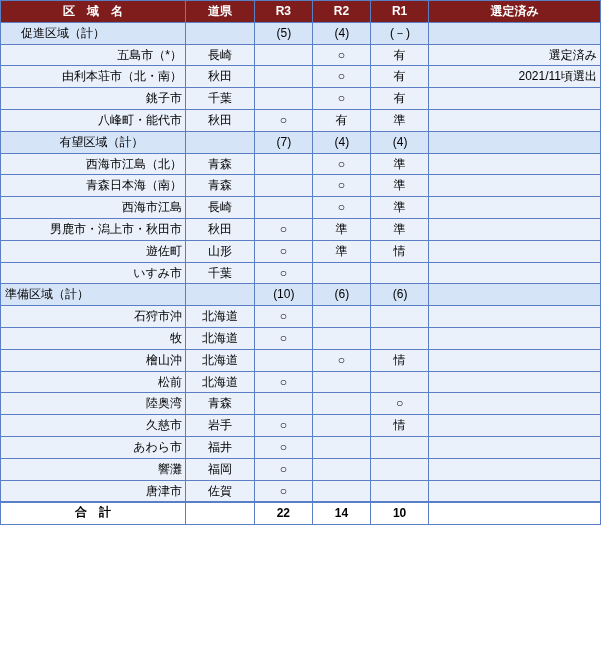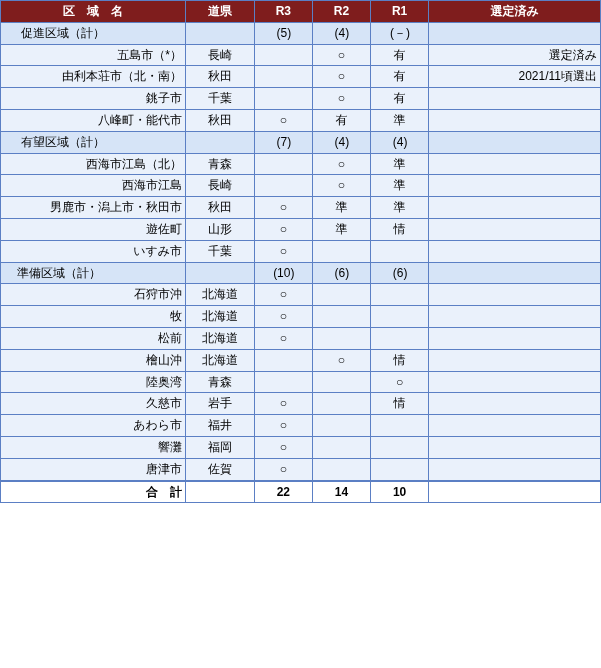--- a/index.html
+++ b/index.html
@@ -118,36 +118,44 @@
   </tr>
       <tr class="data-row">
     <td>八峰町・能代市</td>
     <td>秋田</td>
     <td>○</td>
     <td>有</td>
     <td>準</td>
     <td class="note-cell"></td>
   </tr>
       <tr class="section-header">
-    <td style="text-align:left; padding-left:20px;">有望区域（計）</td>
+    <td style="text-align:center; padding-left:20px;">有望区域（計）</td>
     <td></td>
     <td class="count-cell">(7)</td>
     <td class="count-cell">(4)</td>
     <td class="count-cell">(4)</td>
     <td></td>
   </tr>
       <tr class="data-row">
     <td>西海市江島（北）</td>
     <td>青森</td>
     <td></td>
     <td>○</td>
     <td>準</td>
     <td class="note-cell"></td>
   </tr>
       <tr class="data-row">
+    <td>青森日本海（南）</td>
+    <td>青森</td>
+    <td></td>
+    <td>○</td>
+    <td>準</td>
+    <td class="note-cell"></td>
+  </tr>
+      <tr class="data-row">
     <td>西海市江島</td>
     <td>長崎</td>
     <td></td>
     <td>○</td>
     <td>準</td>
     <td class="note-cell"></td>
   </tr>
       <tr class="data-row">
     <td>男鹿市・潟上市・秋田市</td>
     <td>秋田</td>
@@ -166,21 +174,21 @@
   </tr>
       <tr class="data-row">
     <td>いすみ市</td>
     <td>千葉</td>
     <td>○</td>
     <td></td>
     <td></td>
     <td class="note-cell"></td>
   </tr>
       <tr class="section-header">
-    <td style="text-align:left; padding-left:16px;">準備区域（計）</td>
+    <td style="text-align:left; padding-left:4px;">準備区域（計）</td>
     <td></td>
     <td class="count-cell">(10)</td>
     <td class="count-cell">(6)</td>
     <td class="count-cell">(6)</td>
     <td></td>
   </tr>
       <tr class="data-row">
     <td>石狩市沖</td>
     <td>北海道</td>
     <td>○</td>
@@ -190,33 +198,33 @@
   </tr>
       <tr class="data-row">
     <td>牧</td>
     <td>北海道</td>
     <td>○</td>
     <td></td>
     <td></td>
     <td class="note-cell"></td>
   </tr>
       <tr class="data-row">
+    <td>檜山沖</td>
+    <td>北海道</td>
+    <td></td>
+    <td>○</td>
+    <td>情</td>
+    <td class="note-cell"></td>
+  </tr>
+      <tr class="data-row">
     <td>松前</td>
     <td>北海道</td>
     <td>○</td>
     <td></td>
     <td></td>
-    <td class="note-cell"></td>
-  </tr>
-      <tr class="data-row">
-    <td>檜山沖</td>
-    <td>北海道</td>
-    <td></td>
-    <td>○</td>
-    <td>情</td>
     <td class="note-cell"></td>
   </tr>
       <tr class="data-row">
     <td>陸奥湾</td>
     <td>青森</td>
     <td></td>
     <td></td>
     <td>○</td>
     <td class="note-cell"></td>
   </tr>
@@ -246,21 +254,21 @@
   </tr>
       <tr class="data-row">
     <td>唐津市</td>
     <td>佐賀</td>
     <td>○</td>
     <td></td>
     <td></td>
     <td class="note-cell"></td>
   </tr>
       <tr class="total-row">
-  <td style="text-align:right;">合　計</td>
+  <td style="text-align:center;font-family:Liberation Mono, monospace;">合　計</td>
   <td></td>
   <td>22</td>
   <td>14</td>
   <td>10</td>
   <td></td>
 </tr>
     </tbody>
 </table>
 
 </body></html>

